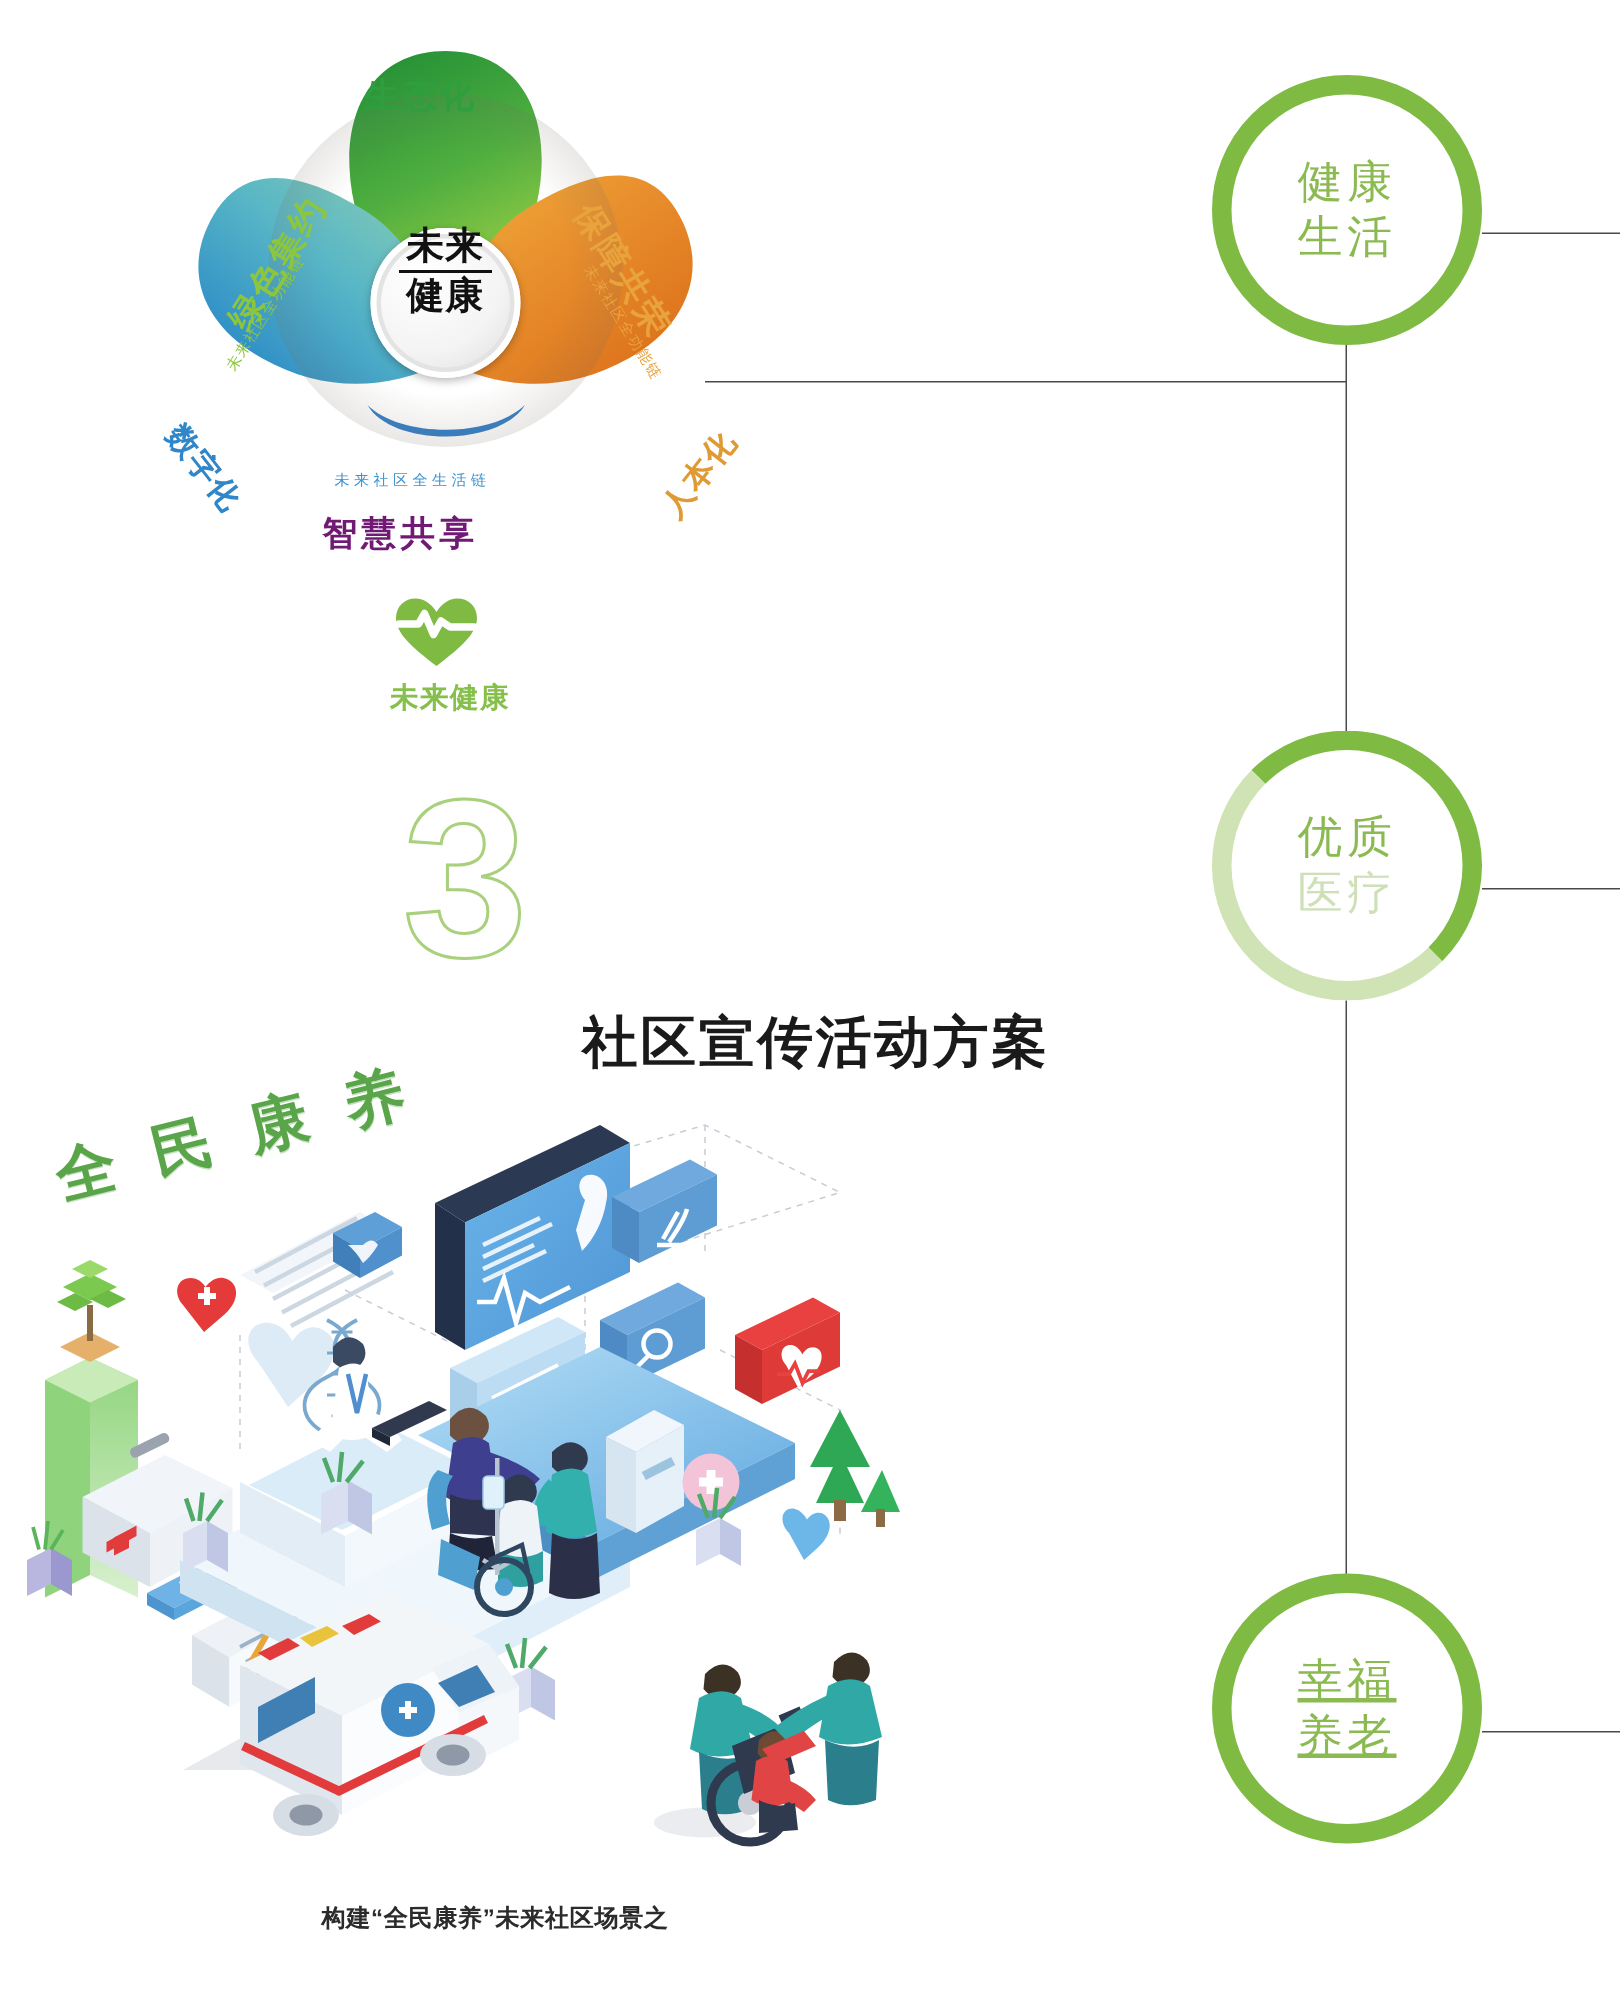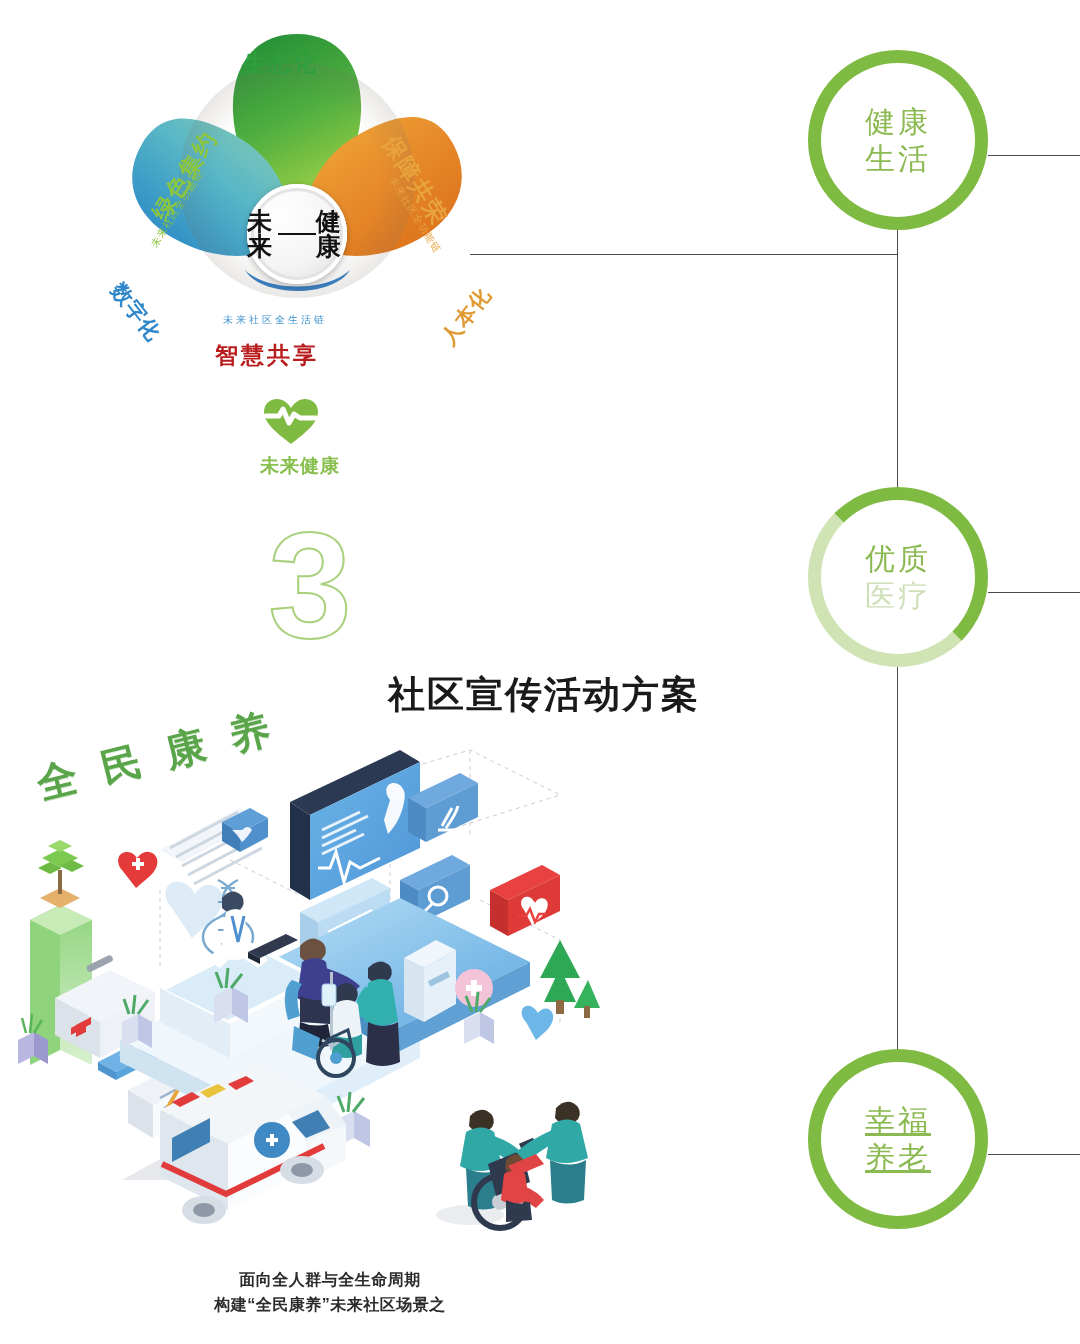--- a/index.html
+++ b/index.html
@@ -17,32 +17,32 @@
   .lbl{position:absolute;white-space:nowrap;font-weight:bold;}
   #label-top{left:148px;top:28px;font-size:23px;color:#2f9e3f;letter-spacing:2px;}
   #label-left{left:40px;top:140px;font-size:23px;color:#8cc63f;letter-spacing:2px;
       transform:rotate(-58deg);transform-origin:50% 50%;}
   #label-left-sm{left:38px;top:182px;font-size:10px;color:#8cc63f;font-weight:normal;
       letter-spacing:1px;transform:rotate(-58deg);transform-origin:50% 50%;}
   #label-right{left:270px;top:145px;font-size:23px;color:#e8a33d;letter-spacing:2px;
       transform:rotate(58deg);transform-origin:50% 50%;}
   #label-right-sm{left:276px;top:188px;font-size:10px;color:#e8a33d;font-weight:normal;
       letter-spacing:1px;transform:rotate(58deg);transform-origin:50% 50%;}
-  #label-bottom{left:120px;top:320px;font-size:23px;color:#b91c1c;letter-spacing:3px;}
+  #label-bottom{left:120px;top:320px;font-size:23px;color:#701a75;letter-spacing:3px;}
   #label-bottom-sm{left:128px;top:293px;font-size:10px;color:#3f93cf;font-weight:normal;letter-spacing:3px;}
   #label-bl{left:8px;top:278px;font-size:21px;color:#2f86c9;letter-spacing:1px;
       transform:rotate(52deg);transform-origin:50% 50%;}
   #label-br{left:338px;top:282px;font-size:21px;color:#e09a33;letter-spacing:1px;
       transform:rotate(-52deg);transform-origin:50% 50%;}
 
   
-  #center-badge{position:absolute;left:152px;top:164px;width:100px;height:100px;border-radius:50%;
+  #center-badge{position:absolute;left:152px;top:132px;width:100px;height:100px;border-radius:50%;
      background:radial-gradient(circle at 35% 30%,#ffffff 0%,#f4f4f4 55%,#d9d9d9 100%);
      box-shadow:0 2px 6px rgba(0,0,0,.28), inset 0 0 0 4px #ffffff, inset 0 0 0 7px #e3e3e3;
-     display:flex;align-items:center;}
+     display:flex;flex-direction:column;align-items:center;}
   #badge-top-text{font-size:25px;font-weight:bold;color:#111;letter-spacing:1px;line-height:1;}
   #badge-rule{width:62px;height:2px;background:#111;margin:3px 0 3px 0;}
   #badge-bottom-text{font-size:25px;font-weight:bold;color:#111;letter-spacing:1px;line-height:1;}
 
   
   #heart-icon{position:absolute;left:262px;top:398px;}
   #scene-caption{position:absolute;left:150px;top:452px;width:300px;text-align:center;
      color:#86bf4b;font-size:19px;line-height:1.45;font-weight:bold;letter-spacing:1px;}
   #big-number{position:absolute;left:245px;top:510px;width:130px;text-align:center;
      font-size:150px;line-height:1;font-weight:bold;color:transparent;
@@ -480,17 +480,16 @@
         <path d="M550 420 q20 9 36 0 l-2 40 q-18 7 -32 0 Z" fill="#2b7f8c"></path>
         <path d="M552 390 q-22 10 -36 22 l10 10 q18 -14 30 -20 Z" fill="#2fa8a6"></path>
         <polygon points="508,426 536,414 544,424 516,436" fill="#e04444"></polygon>
       </g>
     </svg>
 
     <div id="calligraphy">全 民 康 养</div>
   </div>
 
   <div id="bottom-caption">
-    <div>面向全人群与全生命周期</div>
     <div>构建“全民康养”未来社区场景之</div>
   </div>
 
 </div>
 
 </body></html>

